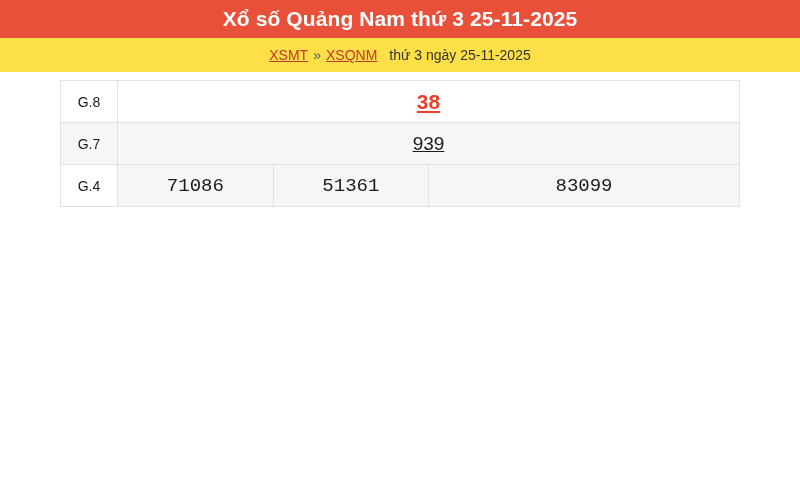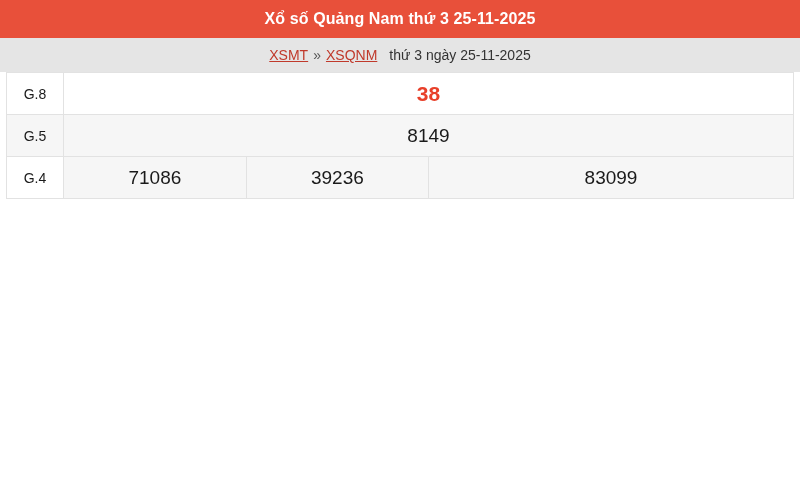--- a/index.html
+++ b/index.html
@@ -20,27 +20,27 @@
     position: relative;
     box-sizing: border-box;
   }
   .header {
     height: 38px;
     background: #e8503a;
     color: #ffffff;
     display: flex;
     align-items: center;
     justify-content: center;
-    font-size: 16px;
+    font-size: 21px;
     font-weight: bold;
     letter-spacing: 0.1px;
   }
   .breadcrumb {
     height: 34px;
-    background: #e5e5e5;
+    background: #fde047;
     display: flex;
     align-items: center;
     justify-content: center;
     font-size: 14px;
     color: #333333;
   }
   .breadcrumb a {
     color: #c0392b;
     text-decoration: underline;
     cursor: pointer;
@@ -48,22 +48,22 @@
   .breadcrumb .sep {
     margin: 0 5px;
     color: #555;
     text-decoration: none;
   }
   .breadcrumb .tail {
     margin-left: 12px;
     color: #333;
   }
   .result-table {
-    width: 788px;
-    margin: 0 auto 0 auto;
+    width: 680px;
+    margin: 8px auto 0 auto;
     border-collapse: collapse;
     table-layout: fixed;
   }
   .result-table td {
     border: 1px solid #e2e2e2;
     text-align: center;
     vertical-align: middle;
     font-size: 19px;
     color: #1a1a1a;
     padding: 0;
@@ -88,37 +88,39 @@
     font-weight: bold;
     font-size: 23px;
   }
   .g8 td.num {
     color: #e8402a;
     font-weight: bold;
     font-size: 21px;
   }
   .num {
     font-weight: normal;
+    text-decoration: underline;
   }
   .g4-inner {
     width: 100%;
     border-collapse: collapse;
     table-layout: fixed;
   }
   .g4-inner td {
     border: 1px solid #e2e2e2;
     height: 41px;
     text-align: center;
     font-size: 19px;
   }
   .g4-inner tr:first-child td {
     border-top: 0;
   }
   .g4-inner tr:last-child td {
     border-bottom: 0;
+    font-family: Liberation Mono, monospace;
   }
   .g4-inner td:first-child {
     border-left: 0;
   }
   .g4-inner td:last-child {
     border-right: 0;
   }
   .nopad {
     padding: 0 !important;
   }
@@ -139,31 +141,31 @@
     <span class="tail">thứ 3 ngày 25-11-2025</span>
   </div>
 
   <table class="result-table">
     <tbody>
       <tr class="row-h g8">
         <td class="lbl">G.8</td>
         <td class="num" colspan="3">38</td>
       </tr>
       <tr class="row-h alt">
-        <td class="lbl">G.5</td>
-        <td class="num" colspan="3">8149</td>
+        <td class="lbl">G.7</td>
+        <td class="num" colspan="3">939</td>
       </tr>
       <tr>
         <td class="lbl">G.4</td>
         <td class="nopad" colspan="3">
           <table class="g4-inner">
             <tbody>
               <tr class="alt">
                 <td>71086</td>
-                <td>39236</td>
+                <td>51361</td>
                 <td colspan="2">83099</td>
               </tr>
             </tbody>
           </table>
         </td>
       </tr>
     </tbody>
   </table>
 
 </div>

